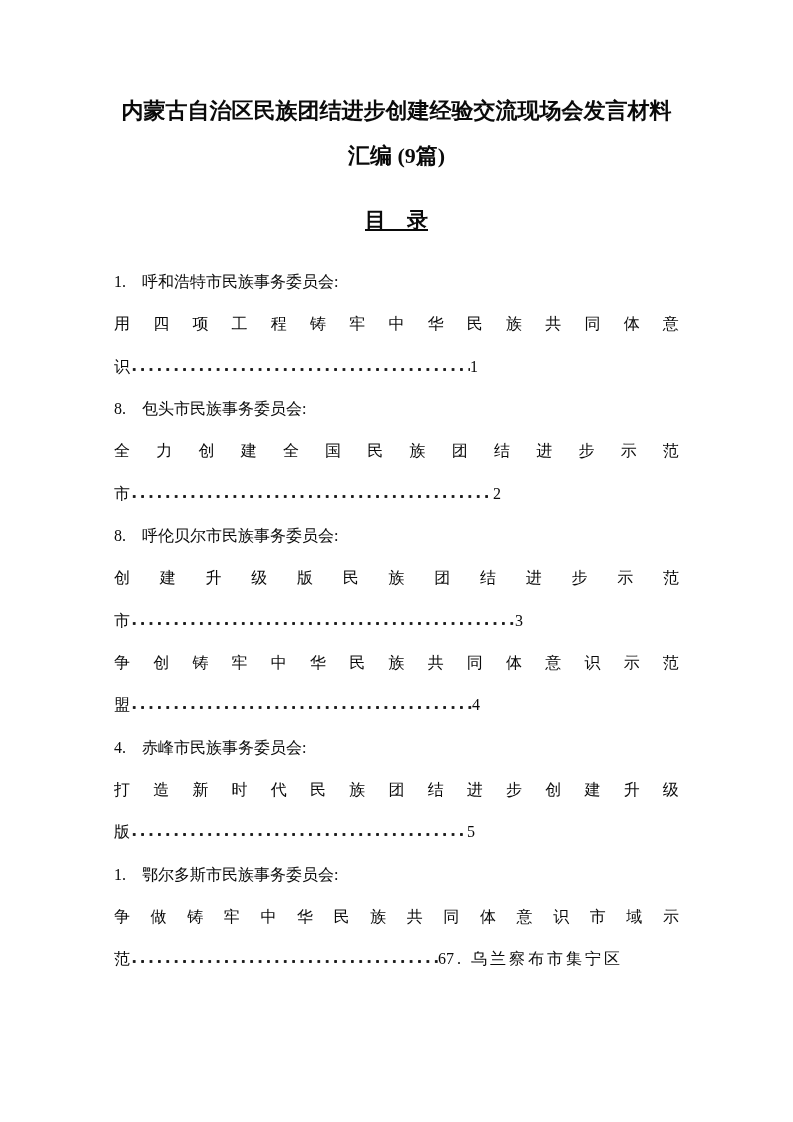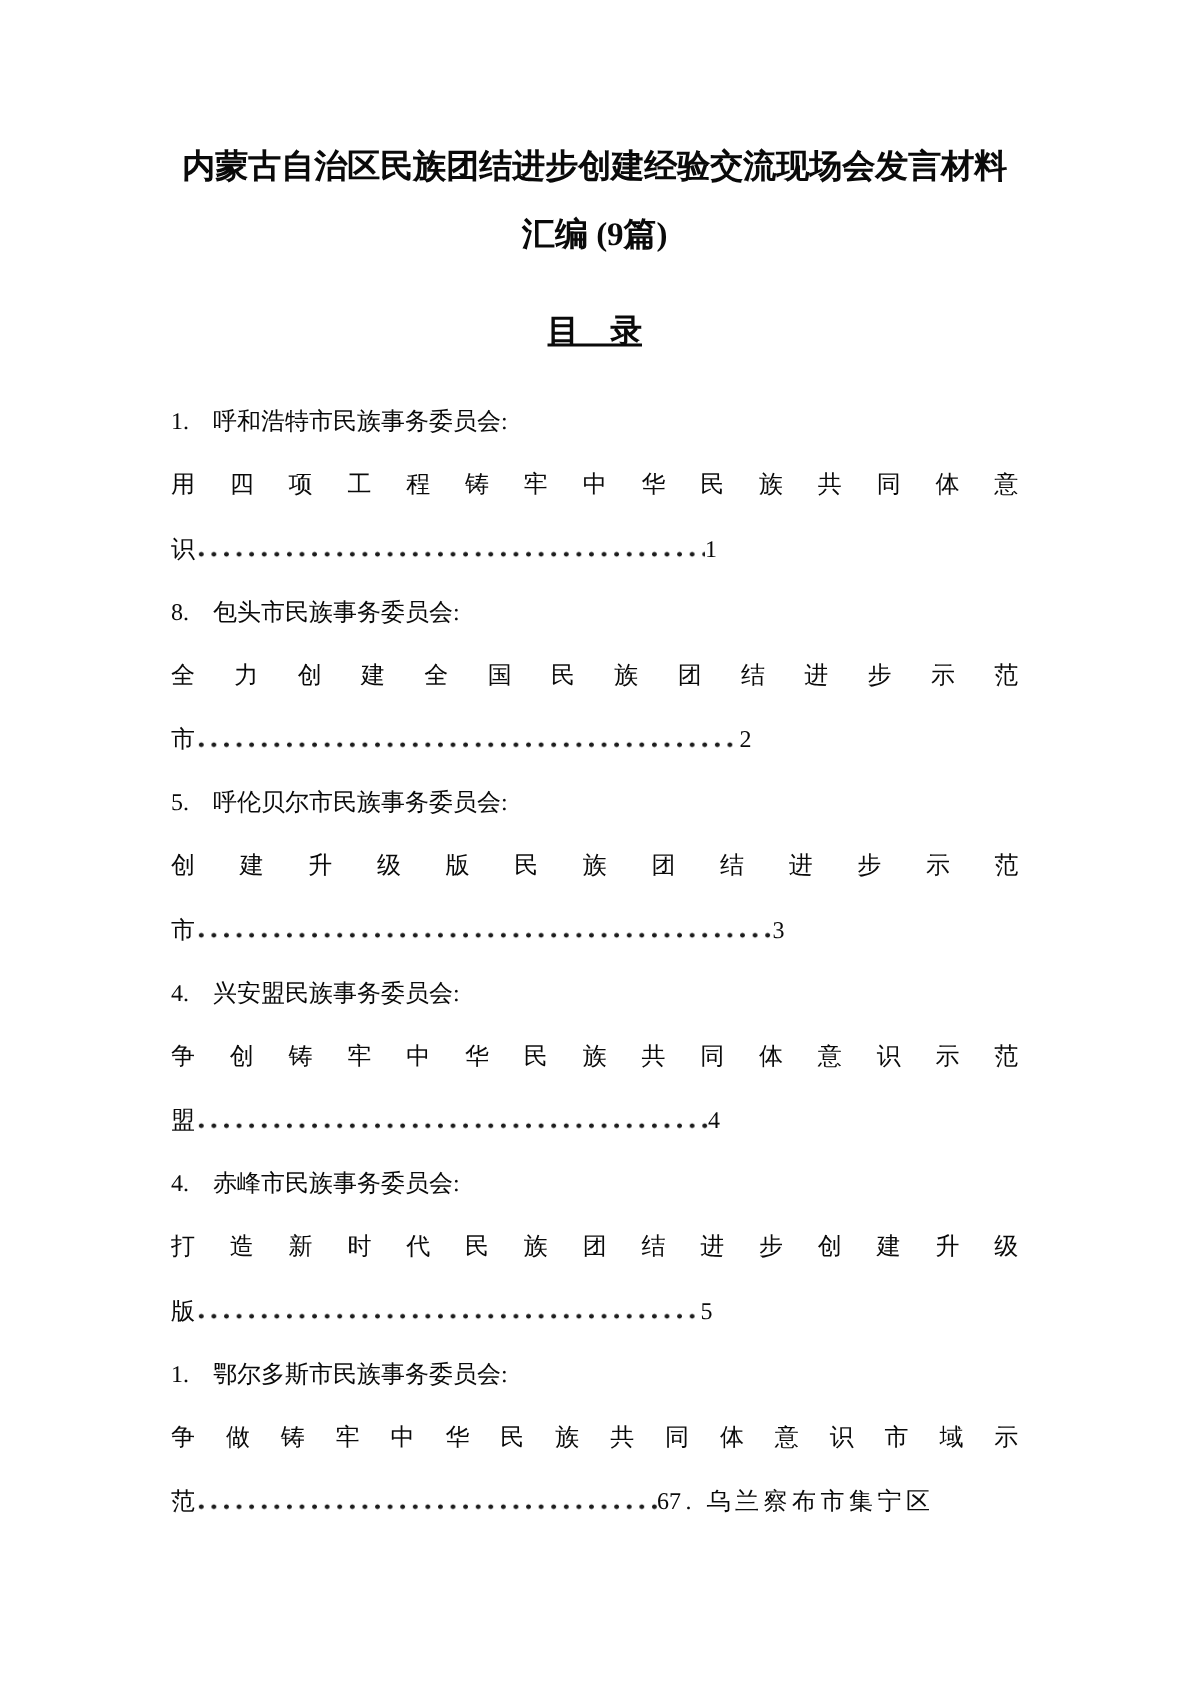--- a/index.html
+++ b/index.html
@@ -126,21 +126,21 @@
         </div>
       <div class="line leader-line">
         <span>市</span>
         <span class="dot-leader dl-2"></span>
         <span>2</span>
         <span class="trailing"></span>
       </div>
     </div>
 
     <div>
-      <div class="line">5.　呼伦贝尔市民族事务委员会:</div>
+      <div class="line">8.　呼伦贝尔市民族事务委员会:</div>
       <div class="line justify-chars">
           <span>创</span>
           <span>建</span>
           <span>升</span>
           <span>级</span>
           <span>版</span>
           <span>民</span>
           <span>族</span>
           <span>团</span>
           <span>结</span>
@@ -151,21 +151,20 @@
         </div>
       <div class="line leader-line">
         <span>市</span>
         <span class="dot-leader dl-3"></span>
         <span>3</span>
         <span class="trailing"></span>
       </div>
     </div>
 
     <div>
-      <div class="line">4.　兴安盟民族事务委员会:</div>
       <div class="line justify-chars">
           <span>争</span>
           <span>创</span>
           <span>铸</span>
           <span>牢</span>
           <span>中</span>
           <span>华</span>
           <span>民</span>
           <span>族</span>
           <span>共</span>

